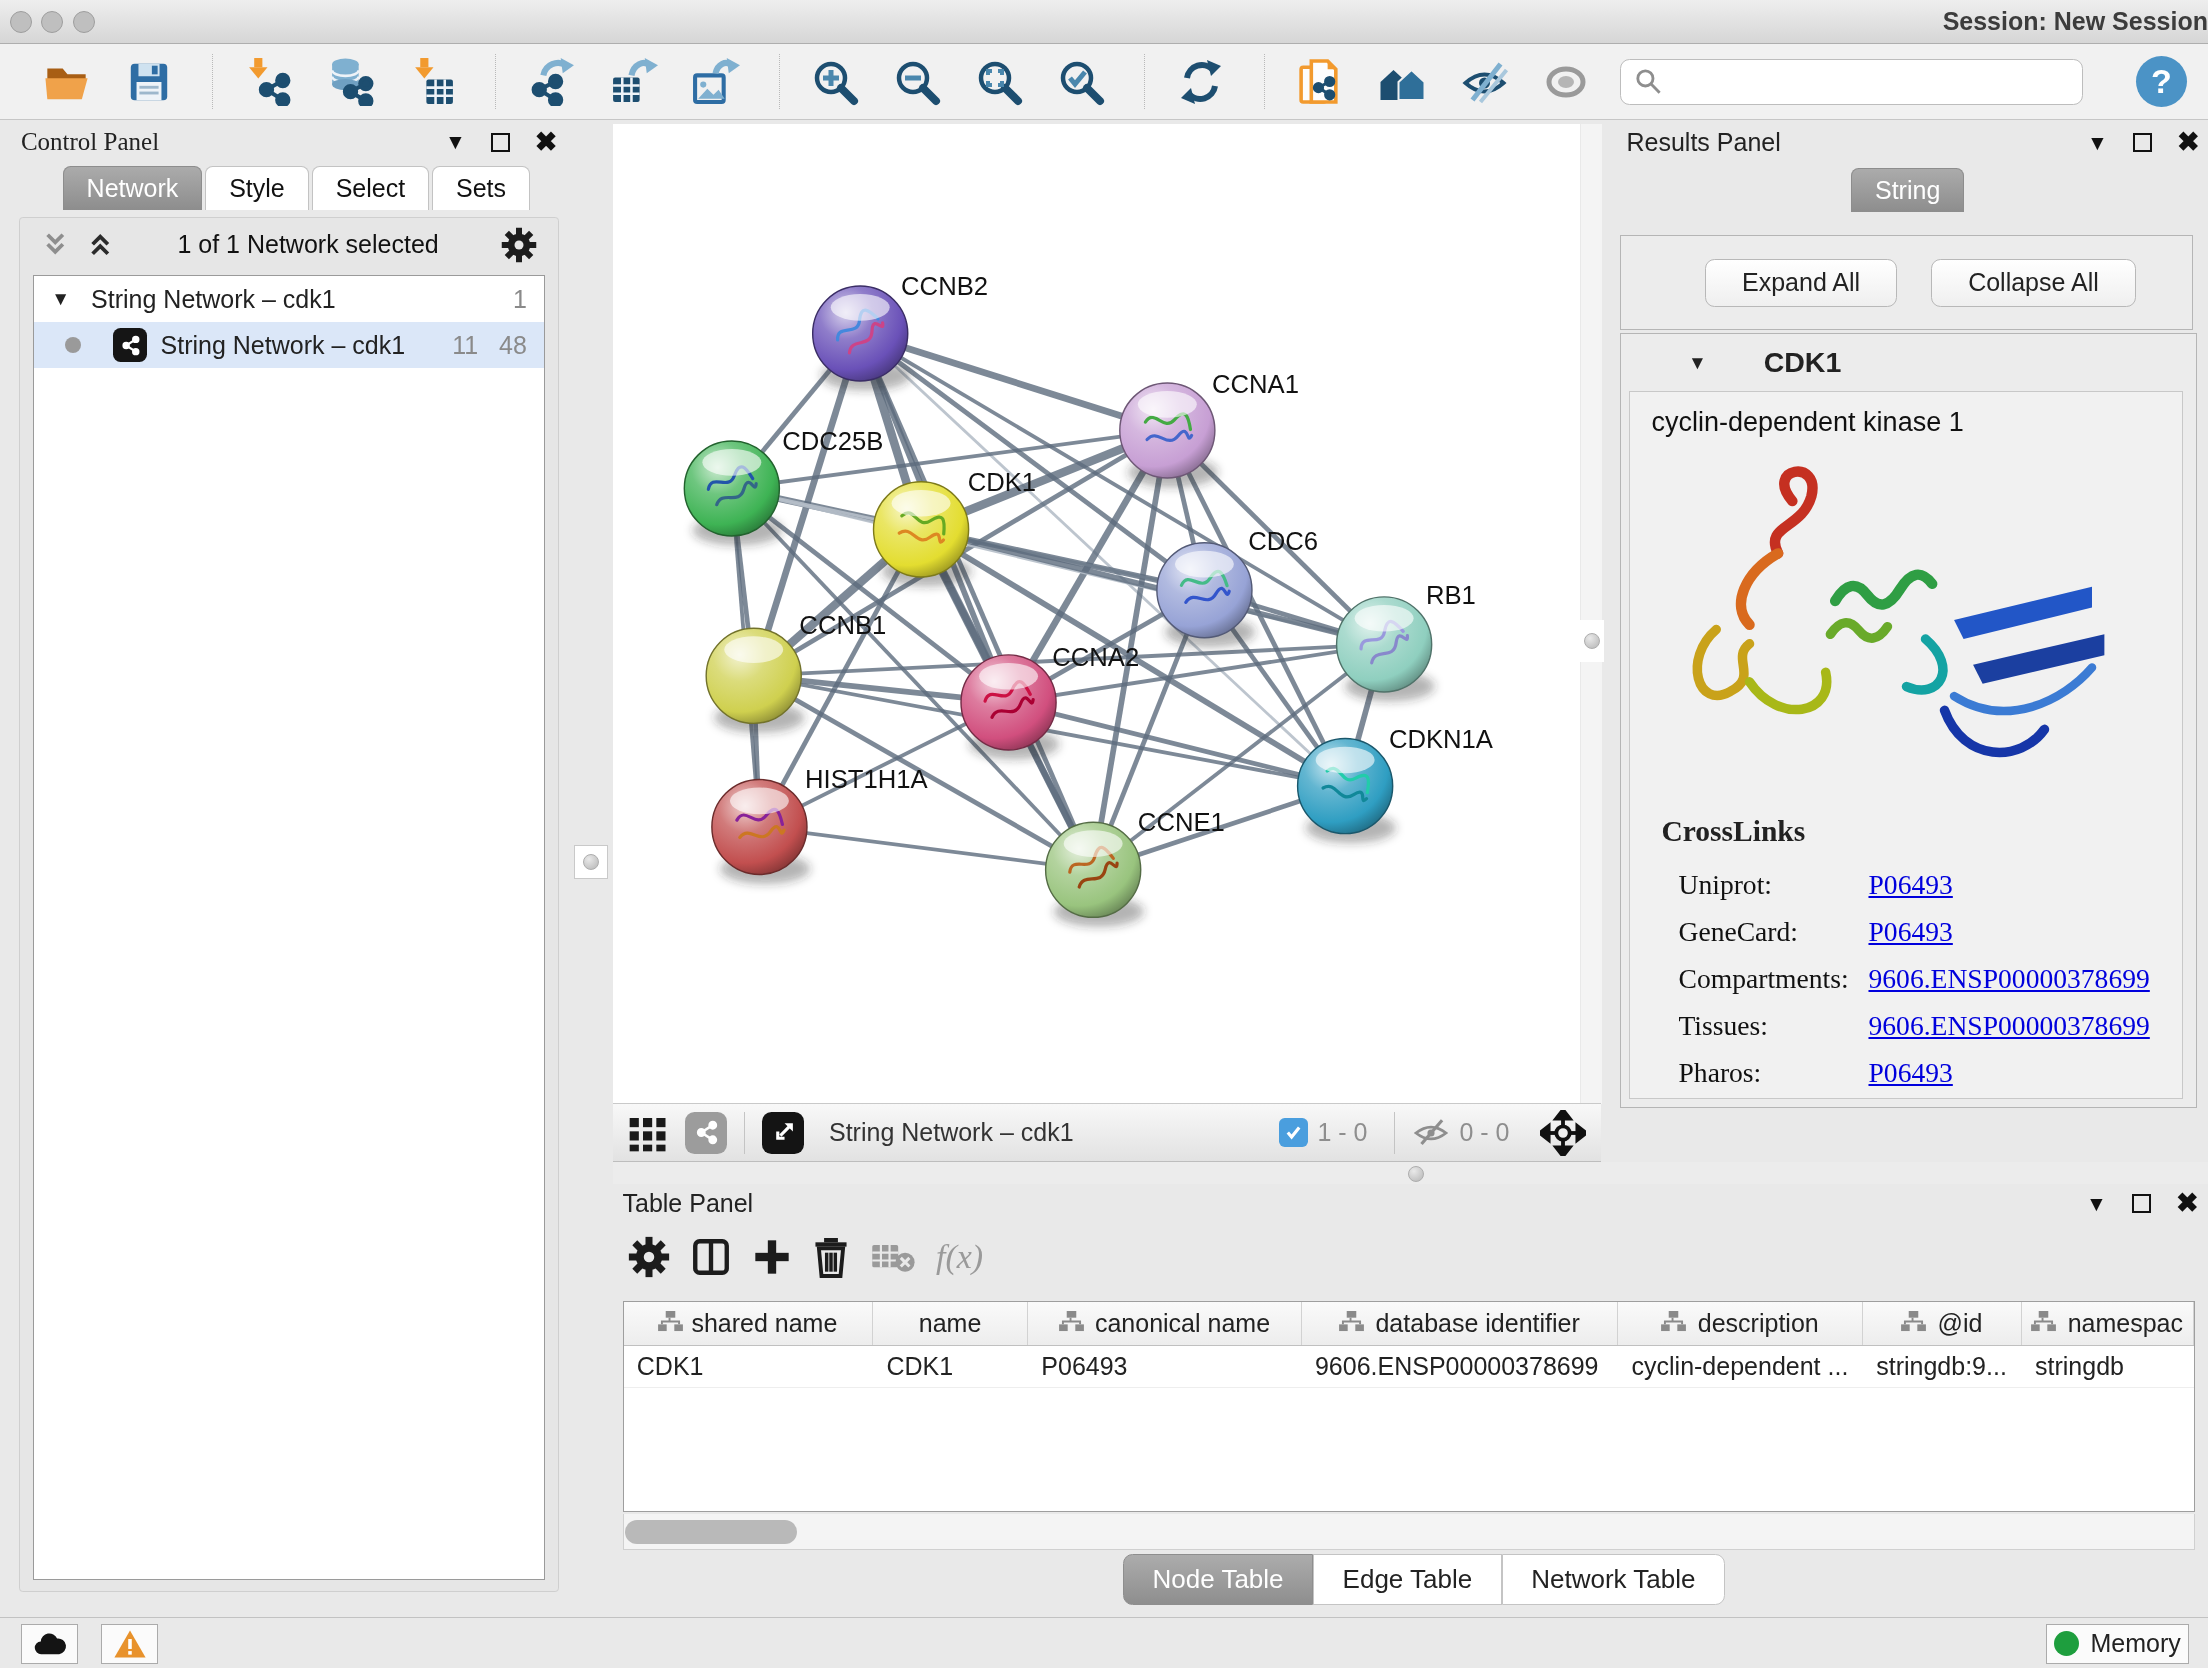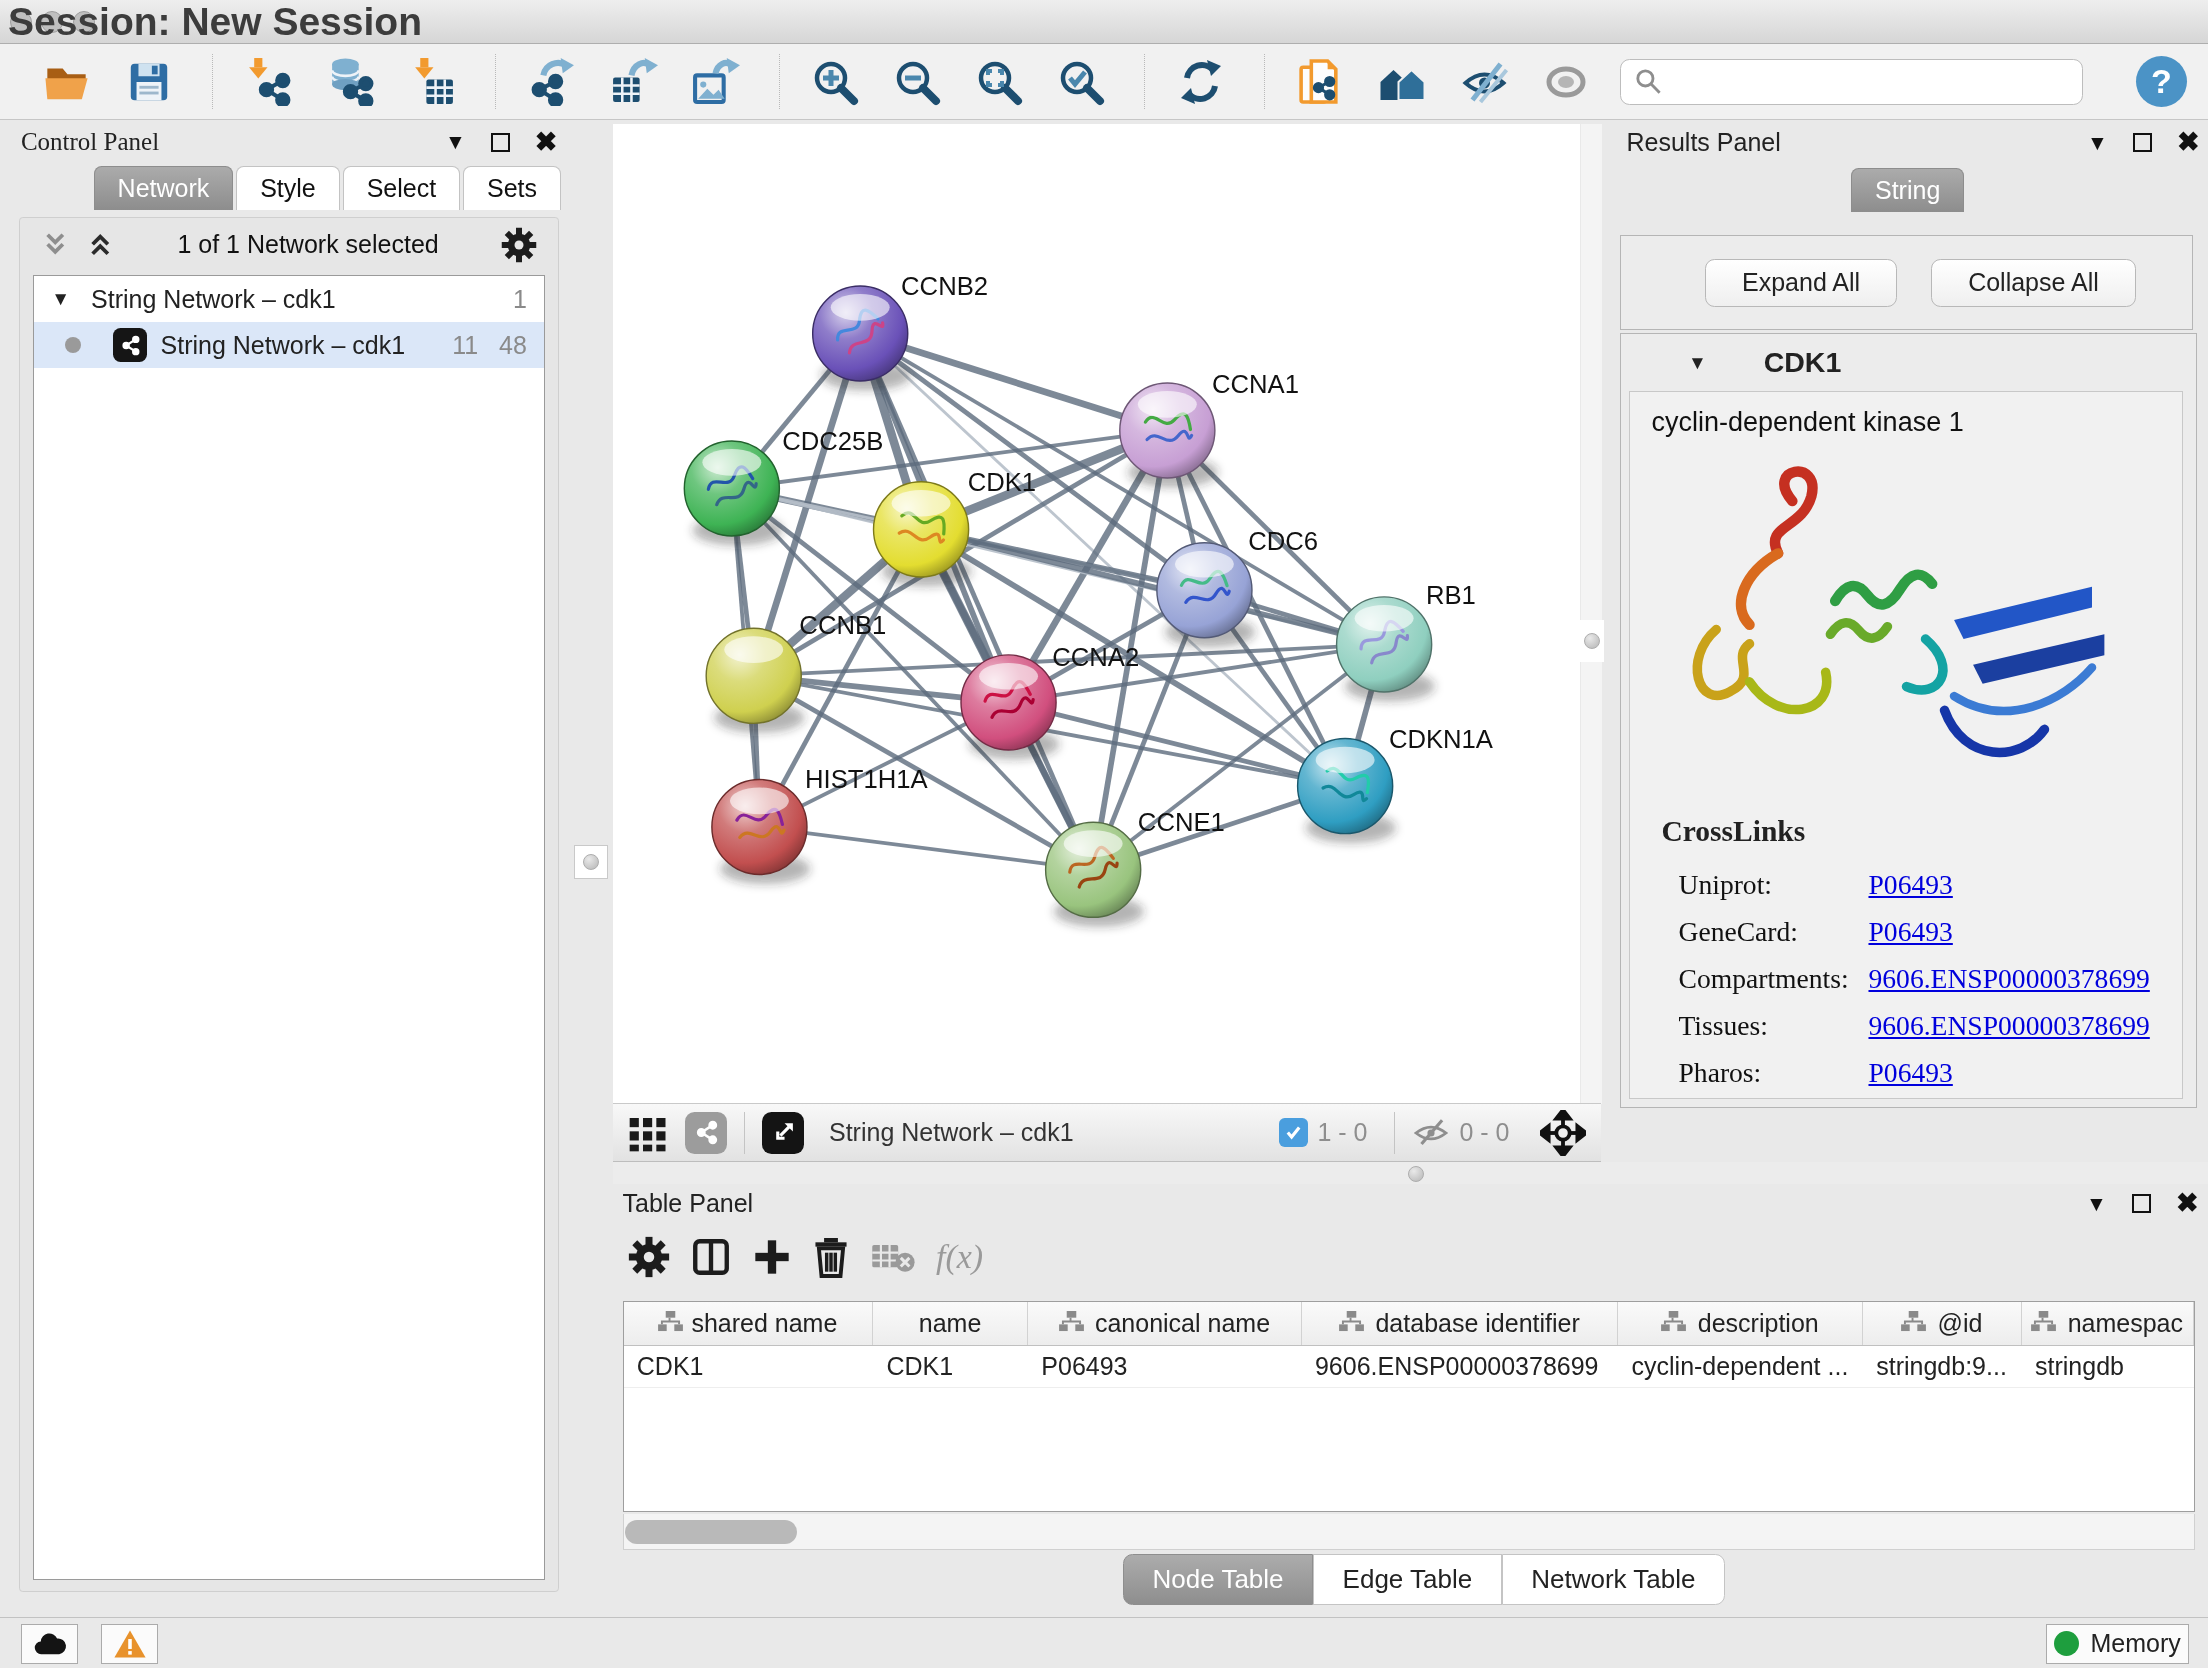--- a/index.html
+++ b/index.html
@@ -7,21 +7,21 @@
   #app{ position:relative; width:2208px; height:1668px; background:#e9e9e9;
         font-family:"Liberation Sans", sans-serif; font-size:25px; color:#222; overflow:hidden;}
   .abs{position:absolute;}
 
   
   #titlebar{ left:0; top:0; width:2208px; height:44px;
     background:linear-gradient(#eeeeee,#d6d6d6); border-bottom:1px solid #aeaeae;
     display:flex; align-items:center; }
   .traffic{ width:22px; height:22px; border-radius:50%; background:#bfbfbf;
     border:1px solid #9e9e9e; margin-left:9.5px; }
-  #win-title{ position:absolute; left:8px; right:0; text-align:left; font-size:39px;
+  #win-title{ position:absolute; left:8px; right:0; text-align:right; font-size:25px;
     color:#3c3c3c; font-weight:600; }
 
   
   #toolbar{ left:0; top:44px; width:2208px; height:76px; background:#f1f1f1;
     border-bottom:1px solid #c6c6c6; display:flex; align-items:center; padding-left:38px; }
   .tool{ width:57px; height:61px; display:flex; align-items:center; justify-content:center;
     margin-right:25px; cursor:pointer; flex:none;}
   .tsep{ width:0; height:55px; border-left:1.9px dotted #b9b9b9; margin:0 27px 0 9.5px; flex:none;}
   #search-wrap{ margin-left:auto; margin-right:53px; display:flex; align-items:center;
     width:470px; height:46px; background:#fff; border:1px solid #bdbdbd; border-radius:9.5px;
@@ -34,21 +34,21 @@
 
   
   .ph-ico{ font-size:21px; color:#111; margin-left:25px; cursor:pointer; line-height:1;}
   .float-box{ display:inline-block; width:19px; height:19px; border:2.9px solid #111;
     margin-left:25px; cursor:pointer;}
   .xclose{ font-size:27px; font-weight:bold; }
 
   
   #control-panel{ left:7.6px; top:124px; width:563px; height:1476px; }
   #cp-header{ display:flex; align-items:center; height:36px; padding:0 13.3px;font-family:Liberation Serif, serif;}
-  .tabrow{ display:flex; margin-left:86px; margin-top:5.7px;}
+  .tabrow{ display:flex; margin-left:55px; margin-top:5.7px;}
   .tab{ height:44px; display:flex; align-items:center; padding:0 23px; background:#fff;
     border:1px solid #c3c3c3; border-bottom:none; border-radius:7.6px 7.6px 0 0; margin-right:2.9px;
     font-size:25px; cursor:pointer; color:#111;}
   .tab.active{ background:linear-gradient(#ababab,#8d8d8d); color:#fff; border-color:#8d8d8d;}
   #cp-inner{ position:absolute; left:11.4px; right:11.4px; top:93px; bottom:7.6px;
     background:#e6e6e6; border:1px solid #cfcfcf; border-radius:3.8px;}
   #cp-subheader{ display:flex; align-items:center; height:53px; padding:0 21px;}
   #cp-sel-label{ flex:1; text-align:center; font-size:25px; color:#111;}
   #cp-list{ position:absolute; left:13.3px; right:13.3px; top:57px; bottom:11.4px; background:#fff;
     border:1px solid #9a9a9a;}

